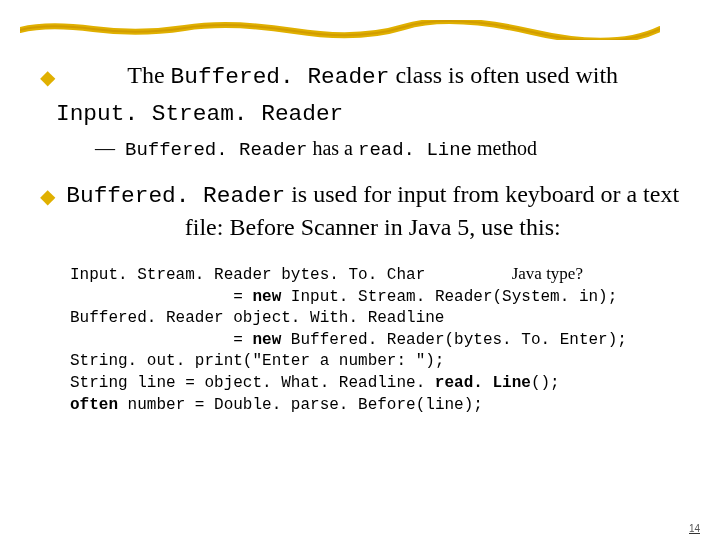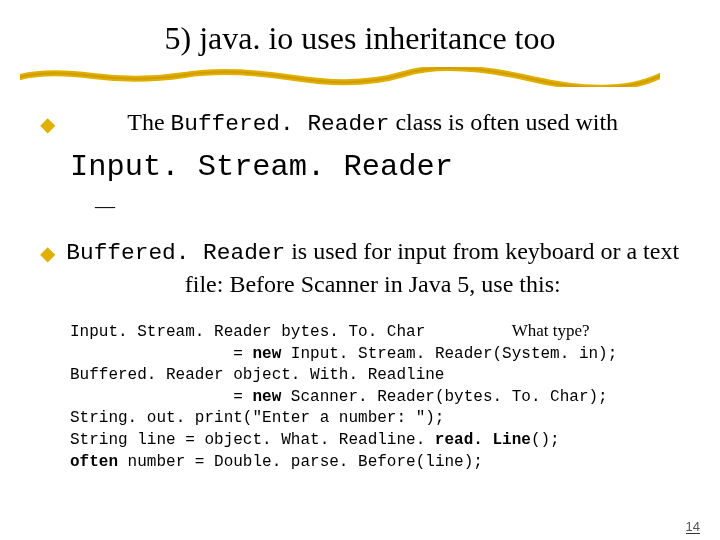--- a/index.html
+++ b/index.html
@@ -45,22 +45,22 @@
     font-size: 20px;
     margin-right: 10px;
     margin-top: 4px;
     flex-shrink: 0;
   }
   .bullet-main .text {
     flex: 1;
     text-align: center;
   }
   .sub-line {
-    font-size: 32px;
-    margin-left: 30px;
+    font-size: 24px;
+    margin-left: 16px;
     line-height: 1.3;
   }
   .bullet-sub {
     margin: 8px 0 0 55px;
     font-size: 20px;
     display: flex;
     align-items: flex-start;
   }
   .bullet-sub .dash {
     margin-right: 10px;
@@ -80,70 +80,72 @@
   .kw { font-weight: bold; margin-top: 20px; }
   .ital { }
   .what-type {
     font-family: "Times New Roman", Times, serif;
     font-size: 17px;
   }
   .page-num {
     position: absolute;
     bottom: 6px;
     right: 20px;
-    font-size: 13px;
+    font-size: 10px;
     color: #555;
     font-family: Arial, sans-serif;
   }
   .strike-top {
     position: absolute;
     bottom: 0;
     left: 0;
     right: 0;
     border-top: 1px solid #333;
   }
 </style>
 </head>
 <body>
 
 <div class="slide">
-  <h1 class="title">5) java. io uses inheritance too</h1>
 
   <div class="underline-wrap">
     <svg class="underline" viewBox="0 0 700 20" preserveAspectRatio="none" width="100%" height="20">
       <path d="M0,10 Q30,3 80,9 T180,8 T300,11 T420,7 T560,12 T700,9" stroke="#e0b000" stroke-width="6" fill="none" stroke-linecap="round"></path>
       <path d="M0,10 Q30,3 80,9 T180,8 T300,11 T420,7 T560,12 T700,9" stroke="#c89000" stroke-width="2" fill="none" stroke-linecap="round" opacity="0.6"></path>
     </svg>
   </div>
 
   <div class="bullet-main">
     <span class="diamond">◆</span>
     <span class="text">
       <span>The </span><span class="mono">Buffered. Reader</span><span> class is often used with</span>
     </span>
   </div>
   <div class="sub-line">
     <span class="mono">Input. Stream. Reader</span>
   </div>
 
   <div class="bullet-sub">
     <span class="dash">—</span>
+    <span>
+      <span class="mono">Buffered. Reader</span><span> has a </span><span class="mono">read. Line</span><span> method</span>
+    </span>
   </div>
 
   <div class="bullet-main">
     <span class="diamond">◆</span>
     <span class="text">
       <span class="mono">Buffered. Reader</span><span> is used for input from keyboard or a text file: Before Scanner in Java 5, use this:</span>
     </span>
   </div>
 
-  <div class="code-block"><span>Input. Stream. Reader bytes. To. Char</span>         <span class="what-type">What type?</span>
+  <div class="code-block"><span>Input. Stream. Reader bytes. To. Char</span>         <span class="what-type">Java type?</span>
 <span>                 = </span><span class="kw">new</span><span> Input. Stream. Reader(System. </span><span class="ital">in</span><span>);</span>
 <span>Buffered. Reader object. With. Readline</span>
-<span>                 = </span><span class="kw">new</span><span> Scanner. Reader(bytes. To. Char);</span>
+<span>                 = </span><span class="kw">new</span><span> Buffered. Reader(bytes. To. Enter);</span>
 <span>String. </span><span class="ital">out</span><span>. print("Enter a number: ");</span>
 <span>String line = object. What. Readline. </span><span class="kw ital">read. Line</span><span>();</span>
 <span class="kw">often</span><span> number = Double. </span><span class="ital">parse. Before</span><span>(line);</span></div>
 
 </div>
 
 <div class="page-num">
   <div class="strike-top"></div>
   <span>14</span>
 </div>

